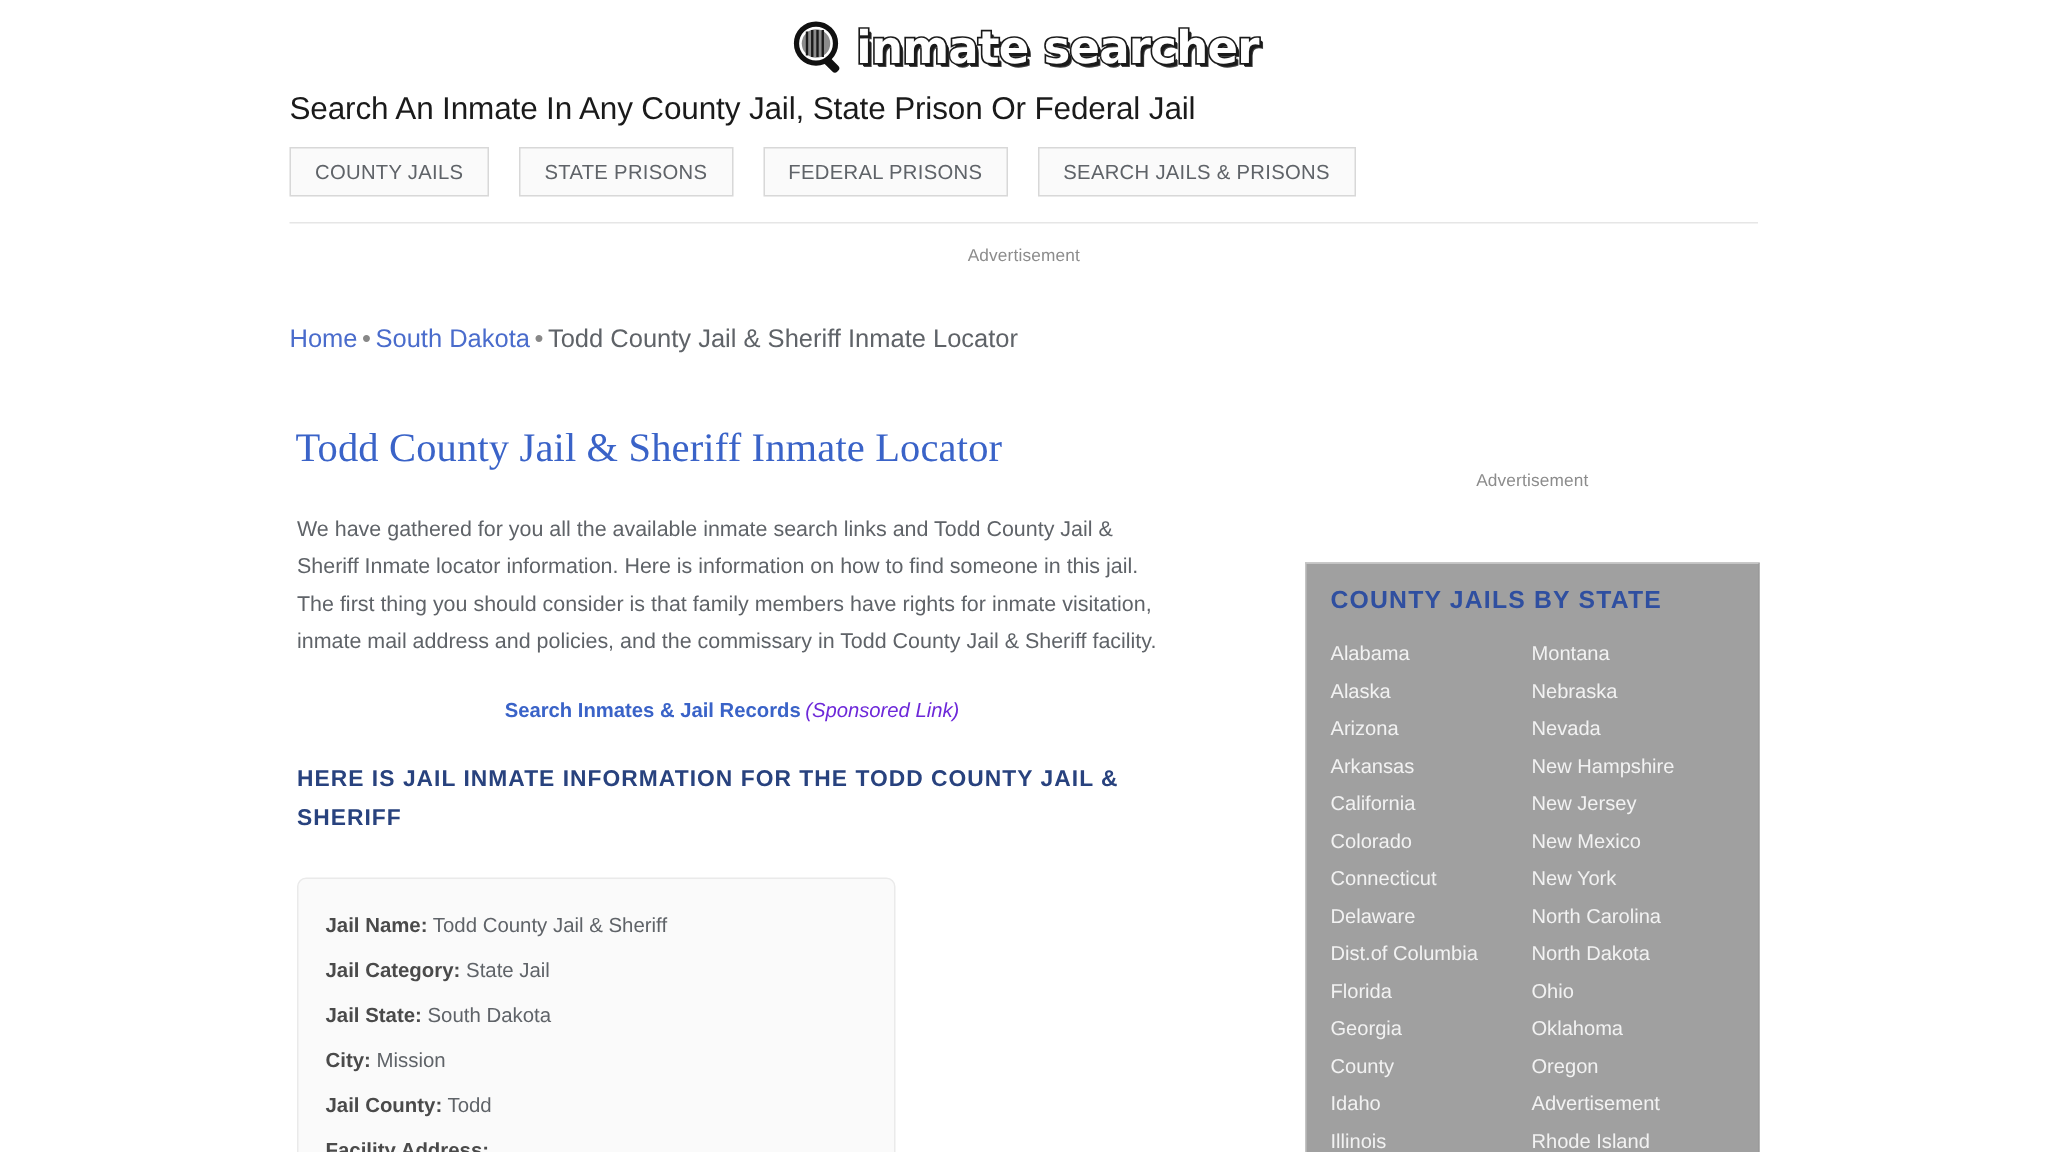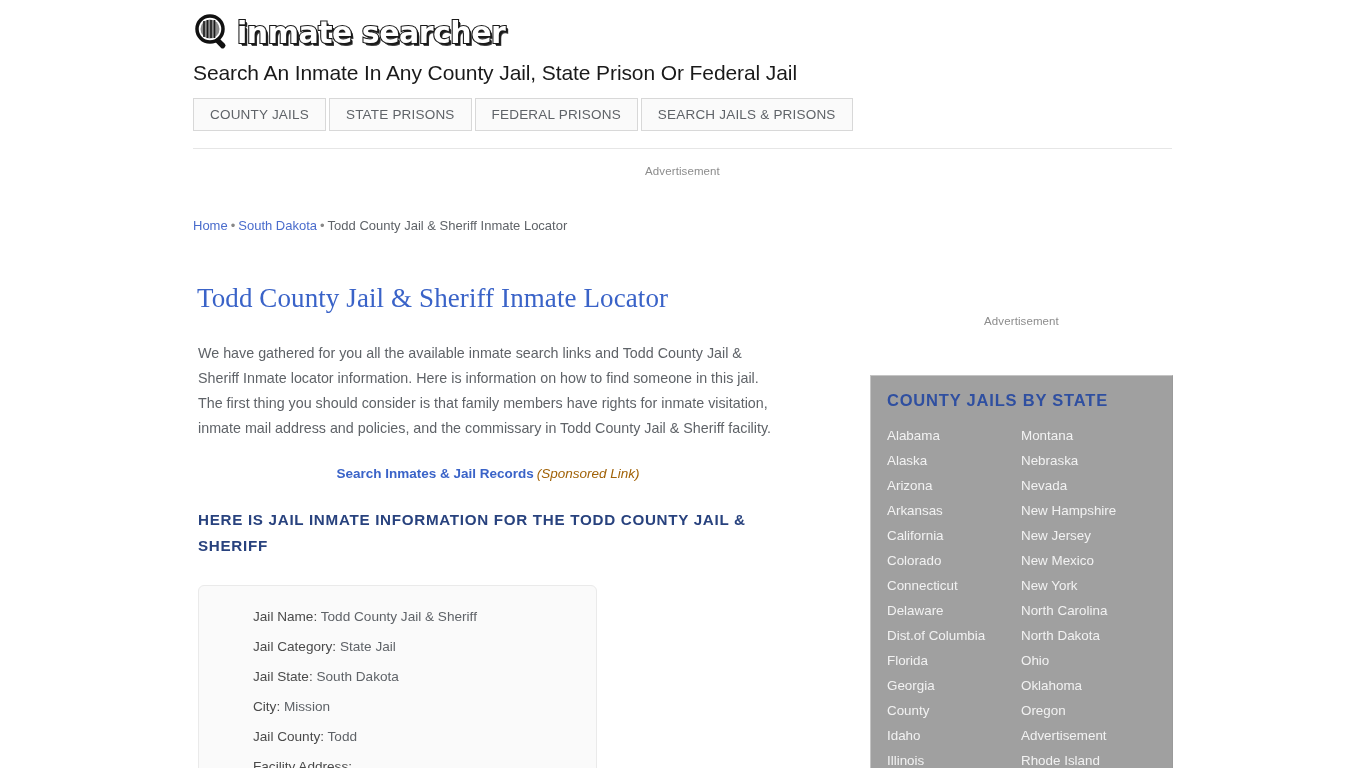--- a/index.html
+++ b/index.html
@@ -21,20 +21,21 @@
   .header {
     position: absolute;
     left: 193px;
     top: 10px;
     width: 980px;
   }
   .logo-row {
     display: flex;
     align-items: center;
     height: 46px;
+    justify-content: center;
   }
   .logo-mark {
     width: 40px;
     height: 40px;
     position: relative;
     flex: 0 0 auto;
     margin-right: 4px;
   }
   .logo-mark svg { display: block; }
   .logo-word {
@@ -59,21 +60,21 @@
     letter-spacing: -0.1px;
     white-space: nowrap;
   }
 
   
   .nav {
     position: absolute;
     left: 193px;
     top: 98px;
     display: flex;
-    gap: 3px;
+    gap: 20px;
   }
   .nav-btn {
     border: 1px solid #d8d8d8;
     background: #fafafa;
     color: #5f6368;
     font-size: 13.5px;
     letter-spacing: 0.2px;
     height: 33px;
     line-height: 31px;
     padding: 0 16px;
@@ -102,21 +103,21 @@
   #ad-side  { left: 870px; top: 315px; width: 303px; text-align: center; }
 
   
   .content {
     position: absolute;
     left: 193px;
     top: 216px;
     width: 600px;
   }
   .breadcrumb {
-    font-size: 13px;
+    font-size: 17px;
     color: #5f6368;
     line-height: 20px;
     white-space: nowrap;
   }
   .breadcrumb a {
     color: #4a6ccc;
     text-decoration: none;
     cursor: pointer;
   }
   .breadcrumb .sep { color: #888; padding: 0 3px; }
@@ -146,21 +147,21 @@
     text-align: center;
     font-size: 13.5px;
   }
   .sponsored a {
     color: #3a63c8;
     font-weight: bold;
     text-decoration: none;
     cursor: pointer;
   }
   .sponsored .note {
-    color: #a16207;
+    color: #6d28d9;
     font-style: italic;
     font-weight: normal;
     padding-left: 3px;
   }
 
   h2.section-title {
     margin: 26px 0 0 5px;
     width: 590px;
     font-size: 15.2px;
     font-weight: bold;
@@ -178,21 +179,21 @@
     border-radius: 6px;
     background: #fafafa;
     padding: 16px 18px 14px 18px;
   }
   .info-row {
     font-size: 13.6px;
     color: #5f6368;
     line-height: 30px;
     white-space: nowrap;
   }
-  .info-row b { color: #4a4a4a; font-weight: normal; margin-left: 36px; }
+  .info-row b { color: #4a4a4a; font-weight: bold; }
 
   
   .sidebar {
     position: absolute;
     left: 870px;
     top: 375px;
     width: 303px;
     height: 393px;
     background: #a0a0a0;
     border-top: 1px solid #c4c4c4;

